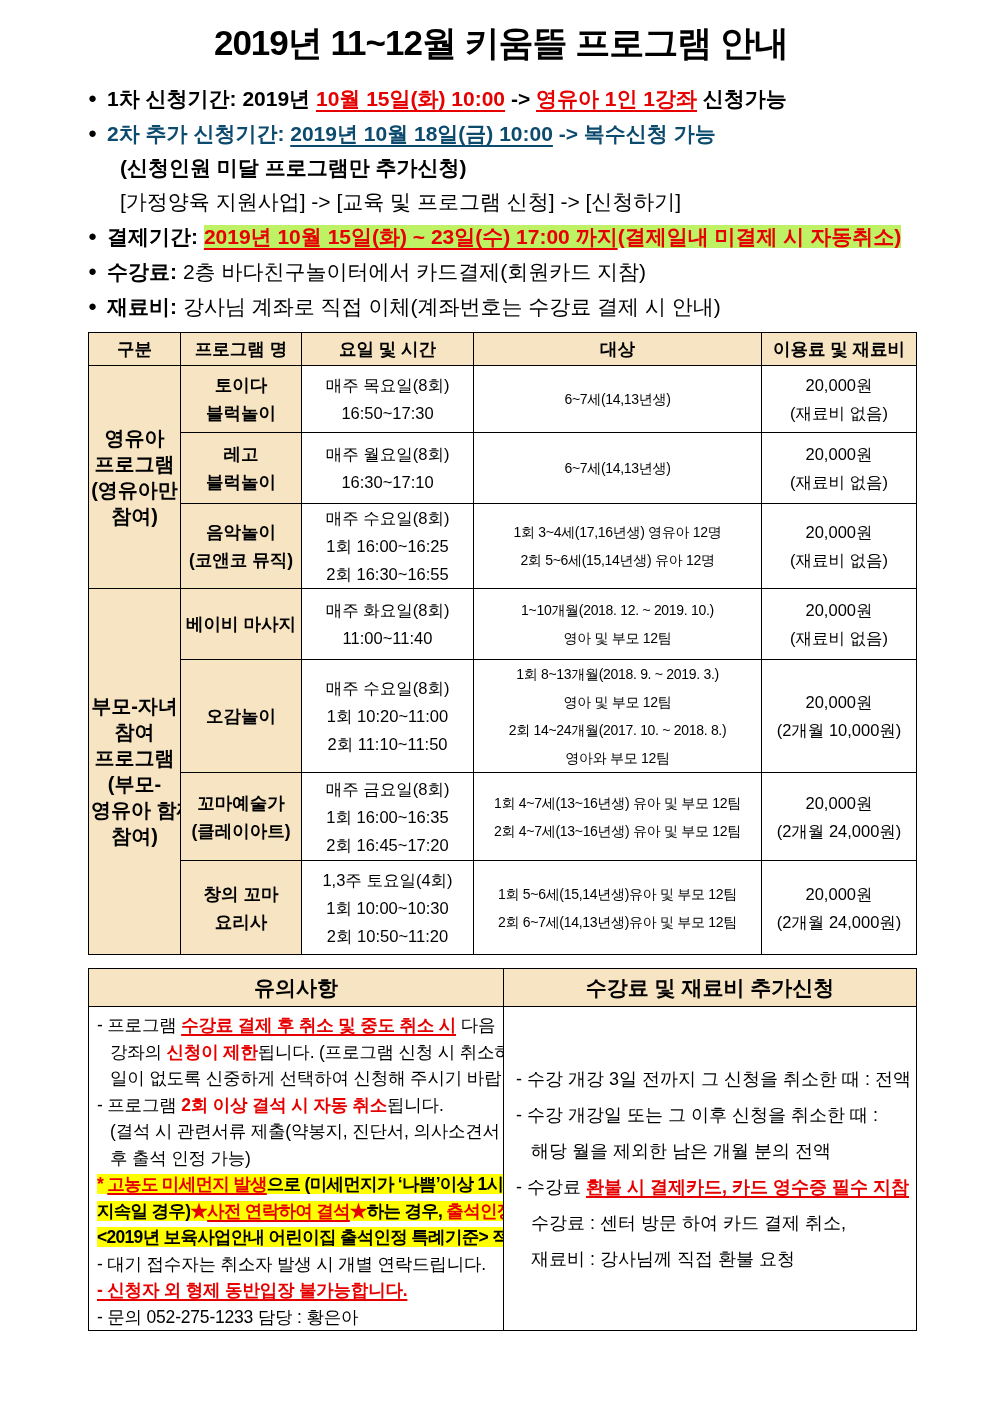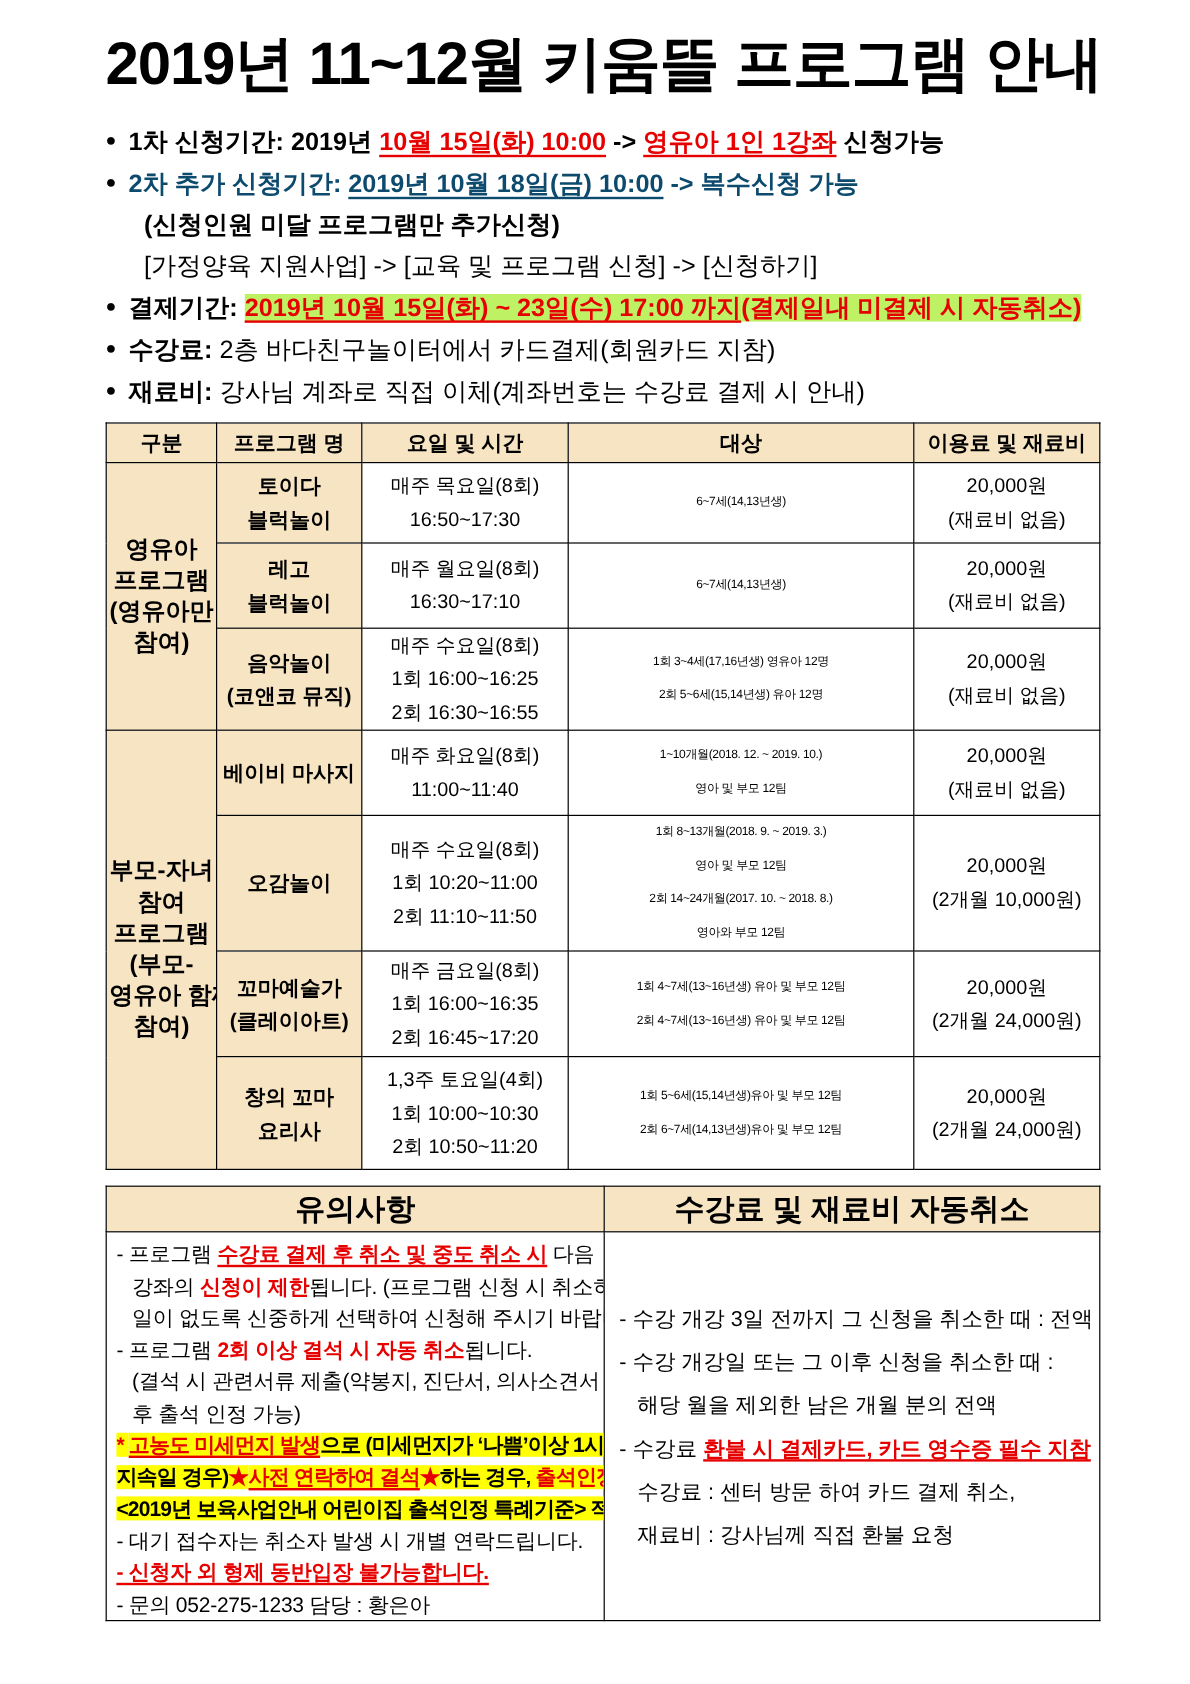--- a/index.html
+++ b/index.html
@@ -8,21 +8,21 @@
     width: 992px; height: 1403px;
     background: #ffffff;
     font-family: "Liberation Sans", sans-serif;
     color: #000;
     overflow: hidden;
   }
   .page { padding: 12px 78px 0 88px; }
 
   
   .title {
-    font-size: 50px; font-weight: 800;
+    font-size: 35px; font-weight: 800;
     text-align: center; letter-spacing: -1px;
     margin: 8px 0 14px 0; white-space: nowrap;
   }
 
   
   .intro { font-size: 21px; font-weight: 700; }
   .intro .sl { line-height: 34px; white-space: nowrap; }
   .intro .sl.ind { padding-left: 32px; }
   .sg { }
   .sg.rg  { font-weight: 400; }
@@ -44,39 +44,39 @@
     border: 1.5px solid #000;
     text-align: center; vertical-align: middle;
     overflow: hidden; padding: 0 2px;
   }
   table.prog th {
     background: #f6e4c3; font-size: 17.5px; font-weight: 700; height: 33px;
   }
   td.gcell { background: #f6e4c3; font-weight: 700; font-size: 20px; }
   td.ncell { background: #f6e4c3; font-weight: 700; font-size: 17.5px; }
   td.tcell, td.fcell { font-size: 16.5px; }
-  td.dcell { font-size: 10px; letter-spacing: -0.3px; }
+  td.dcell { font-size: 14px; letter-spacing: -0.3px; }
   .ln { line-height: 18px; padding: 5px 0; white-space: nowrap; }
   td.gcell .ln { line-height: 17px; padding: 4.5px 0; }
   tr.r1 { height: 67px; }  tr.r2 { height: 71px; }
   tr.r3 { height: 84px; padding-left: 12px; }  tr.r4 { height: 71px; }
   tr.r5 { height: 108px; } tr.r6 { height: 88px; }
   tr.r7 { height: 94px; }
 
   
   table.notes {
     border-collapse: collapse;
     width: 828px; margin-top: 13px;
     table-layout: fixed;
   }
   table.notes th, table.notes td {
     border: 1.5px solid #000; overflow: hidden;
   }
   table.notes th {
-    background: #f6e4c3; font-size: 25px; font-weight: 700;
+    background: #f6e4c3; font-size: 21px; font-weight: 700;
     height: 38px; text-align: center;
   }
   td.notebody {
     height: 319px; vertical-align: top;
     padding: 5px 6px 0 8px; font-size: 17.5px;
   }
   td.refundbody {
     height: 319px; vertical-align: middle;
     padding: 0 4px 0 12px; font-size: 18px;
   }
@@ -267,21 +267,21 @@
     </table>
 
   <table class="notes">
     <colgroup>
       <col style="width:415px">
         <col style="width:413px">
     </colgroup>
     <tbody>
         <tr>
       <th>유의사항</th>
-      <th>수강료 및 재료비 자동취소</th>
+      <th>수강료 및 재료비 추가신청</th>
     </tr>
     <tr>
       <td class="notebody notescol">
             <div class="sl "><span class="sg ">- 프로그램 </span><span class="sg b red u">수강료 결제 후 취소 및 중도 취소 시</span><span class="sg "> 다음</span></div>
             <div class="sl ind"><span class="sg ">강좌의 </span><span class="sg b red">신청이 제한</span><span class="sg ">됩니다. (프로그램 신청 시 취소하는</span></div>
             <div class="sl ind"><span class="sg ">일이 없도록 신중하게 선택하여 신청해 주시기 바랍니다.)</span></div>
             <div class="sl "><span class="sg ">- 프로그램 </span><span class="sg b red">2회 이상 결석 시 자동 취소</span><span class="sg ">됩니다.</span></div>
             <div class="sl ind"><span class="sg ">(결석 시 관련서류 제출(약봉지, 진단서, 의사소견서 등)</span></div>
             <div class="sl ind"><span class="sg ">후 출석 인정 가능)</span></div>
             <div class="sl tight"><span class="sg b red hy">* </span><span class="sg b red u hy">고농도 미세먼지 발생</span><span class="sg b hy">으로 (미세먼지가 ‘나쁨’이상 1시간이상</span></div>

